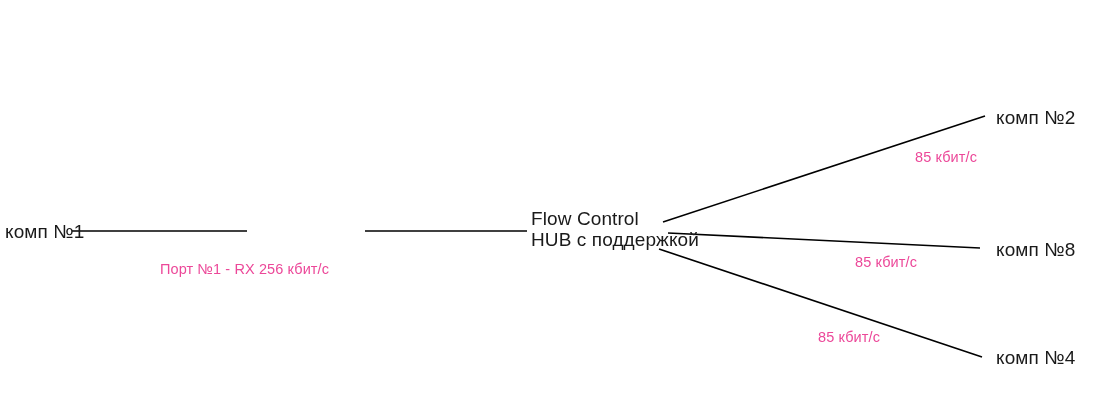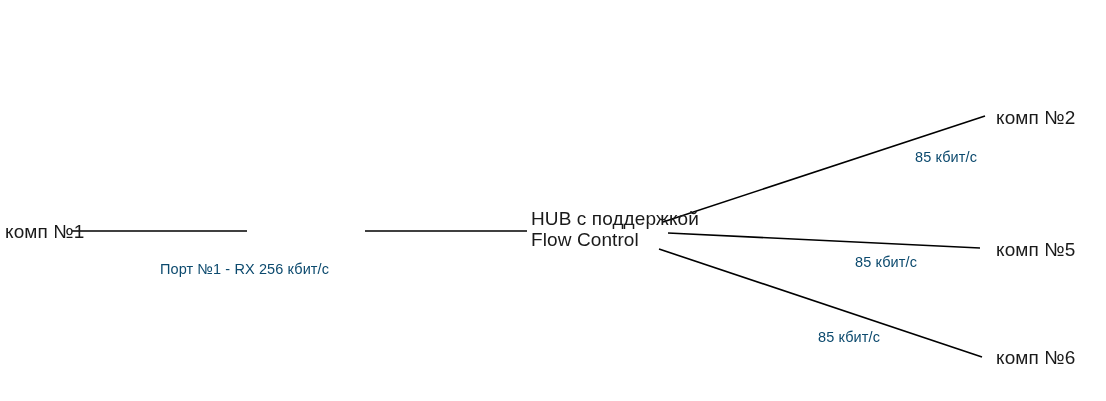--- a/index.html
+++ b/index.html
@@ -28,21 +28,21 @@
     font-size: 19px;
     color: #1a1a1a;
     white-space: nowrap;
     line-height: 19px;
     letter-spacing: 0.1px;
   }
   .link-label {
     position: absolute;
     font-family: "Liberation Sans", sans-serif;
     font-size: 14.5px;
-    color: #0c4a6e;
+    color: #ec4899;
     white-space: nowrap;
     line-height: 18px;
     letter-spacing: 0.1px;
   }
   .hub-label {
     line-height: 21px;
   }
   .hub-label span {
     display: block;
   }
@@ -57,29 +57,29 @@
     <line x1="365" y1="231" x2="527" y2="231" stroke="#000000" stroke-width="1.6"></line>
     <line x1="663" y1="222" x2="985" y2="116" stroke="#000000" stroke-width="1.6"></line>
     <line x1="668" y1="233" x2="980" y2="248" stroke="#000000" stroke-width="1.6"></line>
     <line x1="659" y1="249" x2="982" y2="357" stroke="#000000" stroke-width="1.6"></line>
   </svg>
 
   <div class="node-label" style="left:5px; top:222px;">комп №1</div>
 
 
   <div class="node-label hub-label" style="left:531px; top:208px;">
+    <span>Flow Control</span>
     <span>HUB с поддержкой</span>
-    <span>Flow Control</span>
   </div>
 
   <div class="node-label" style="left:996px; top:108px;">комп №2</div>
 
-  <div class="node-label" style="left:996px; top:240px;">комп №5</div>
+  <div class="node-label" style="left:996px; top:240px;">комп №8</div>
 
-  <div class="node-label" style="left:996px; top:348px;">комп №6</div>
+  <div class="node-label" style="left:996px; top:348px;">комп №4</div>
 
   <div class="link-label" style="left:160px; top:260px;">Порт №1  -  RX 256 кбит/с</div>
 
   <div class="link-label" style="left:915px; top:148px;">85 кбит/с</div>
 
   <div class="link-label" style="left:855px; top:253px;">85 кбит/с</div>
 
   <div class="link-label" style="left:818px; top:328px;">85 кбит/с</div>
 
 </div>

